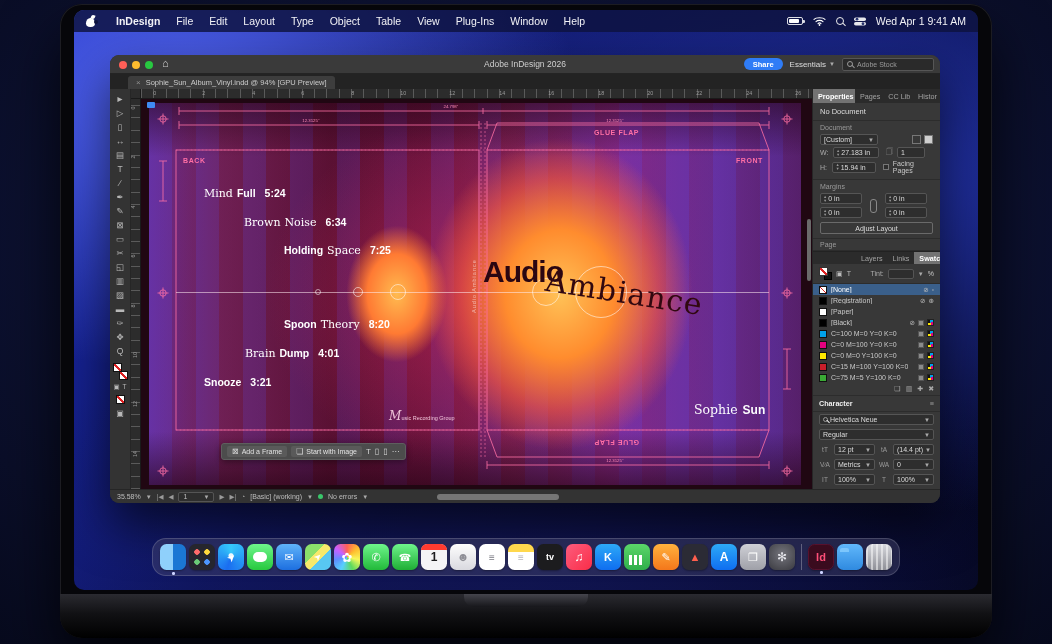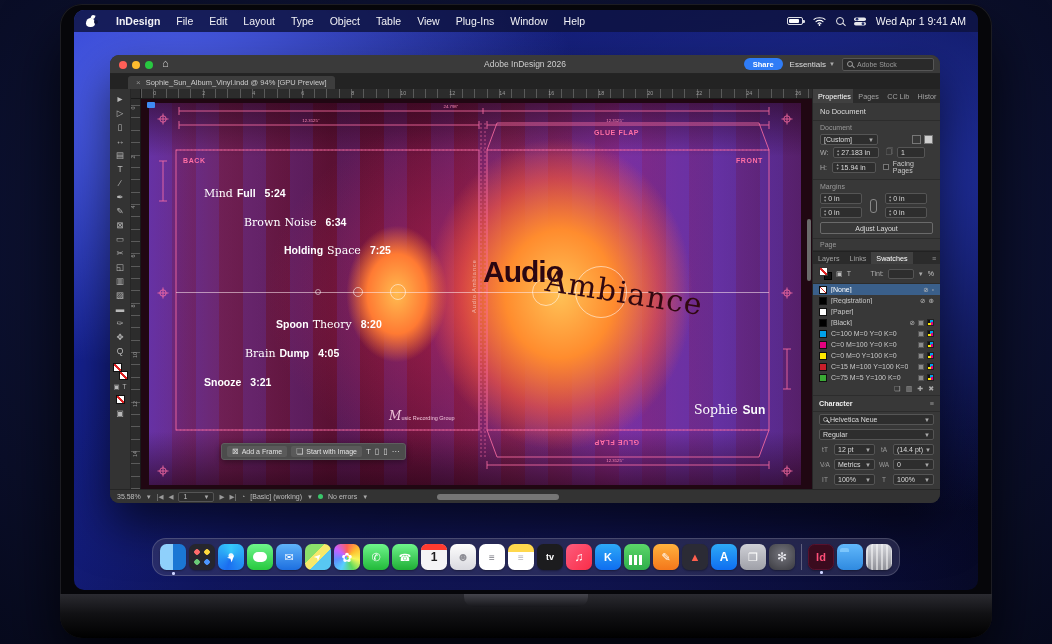--- a/index.html
+++ b/index.html
@@ -115,39 +115,39 @@
     background:#4c4c4c;border:1px solid #5e5e5e;border-radius:3px;padding:0 5px;box-shadow:0 2px 6px rgba(0,0,0,.4);z-index:4;}
   .ctxbtn{display:flex;align-items:center;gap:3px;background:#5a5a5a;border-radius:2px;padding:1px 5px;
     color:#e2e2e2;font-size:7px;white-space:nowrap;}
   .ctxic{color:#d5d5d5;font-size:8px;}
   .vscroll{position:absolute;right:1px;top:120px;width:4px;height:62px;border-radius:2px;background:#6a6a6a;z-index:4;}
   
   .rightpanel{width:128px;background:#383838;border-left:1px solid #262626;flex:0 0 auto;color:#c9c9c9;
     font-size:7px;display:flex;flex-direction:column;overflow:hidden;}
   .ptabs{height:14px;background:#2b2b2b;display:flex;align-items:stretch;flex:0 0 auto;}
   .ptab{padding:0 5px;display:flex;align-items:center;color:#a3a3a3;font-size:7.2px;white-space:nowrap;overflow:hidden;}
-  .ptab.active{background:#404040;color:#fff;font-weight:normal;}
+  .ptab.active{background:#737373;color:#fff;font-weight:bold;}
   .psec{padding:3px 7px;border-bottom:1px solid #2c2c2c;}
   .plabel{color:#9a9a9a;margin-bottom:3px;font-size:7px;}
   .noselect{color:#ddd;font-size:7.5px;padding:4px 7px;border-bottom:1px solid #2c2c2c;}
   .fieldbox{display:inline-flex;align-items:center;background:#2e2e2e;border:1px solid #555;border-radius:2px;
     height:11px;padding:0 3px;color:#ddd;gap:2px;}
   .updn{display:inline-flex;flex-direction:column;font-size:4.5px;line-height:4px;color:#999;}
   .prow{display:flex;align-items:center;gap:4px;margin:2px 0;}
   .wh-label{width:9px;color:#aaa;}
   .orient{display:flex;gap:3px;margin-left:auto;}
   .orient span{width:9px;height:9px;border:1px solid #777;display:inline-block;}
   .orient .land{background:#cfcfcf;}
   .cbox{width:6px;height:6px;border:1px solid #777;background:#2e2e2e;display:inline-block;}
   .margin-grid{display:flex;gap:8px;align-items:center;}
   .mg-col{display:flex;flex-direction:column;gap:3px;}
   .chain{width:7px;height:14px;border:1px solid #888;border-radius:3px;}
   .adjust{margin:4px 0 1px;height:12px;border:1px solid #6a6a6a;border-radius:2px;display:flex;align-items:center;
     justify-content:center;color:#ddd;font-size:7px;}
-  .grouptabs{height:13px;background:#2b2b2b;display:flex;align-items:stretch;border-top:1px solid #222;flex:0 0 auto;}
+  .grouptabs{height:13px;background:#2b2b2b;display:flex;align-items:stretch;border-top:1px solid #222;flex:0 0 auto;padding-left:43px;}
   .grouptabs .ham{margin-left:auto;color:#9a9a9a;padding:0 4px;display:flex;align-items:center;}
   .sw-head{display:flex;align-items:center;gap:4px;padding:3px 6px;border-bottom:1px solid #2c2c2c;}
   .sw-fs{position:relative;width:13px;height:13px;}
   .sw-fs .b{position:absolute;right:0;bottom:0;width:8px;height:8px;background:#111;border:1px solid #000;}
   .sw-fs .f{position:absolute;left:0;top:0;width:9px;height:9px;background:#fff;border:1px solid #333;
     background-image:linear-gradient(45deg,transparent 42%,#d22 42%,#d22 58%,transparent 58%);}
   .tintbox{display:flex;align-items:center;background:#2e2e2e;border:1px solid #555;border-radius:2px;height:10px;width:26px;}
   .swlist{flex:0 0 auto;}
   .swrow{display:flex;align-items:center;gap:4px;height:11px;padding:0 6px;}
   .swrow.sel{background:#3a5f8a;color:#fff;}
@@ -409,33 +409,33 @@
                       </span>
                       <span class="time">6:34</span>
                     </div>
                     <div class="track" style="left: 135px; top: 141px;">
                       <span class="nm">
                         <span class="sans">Holding</span>
                         <span class="serif">Space</span>
                       </span>
                       <span class="time">7:25</span>
                     </div>
-                    <div class="track" style="left: 127px; top: 215px;">
+                    <div class="track" style="left: 135px; top: 215px;">
                       <span class="nm">
                         <span class="sans">Spoon</span>
                         <span class="serif">Theory</span>
                       </span>
                       <span class="time">8:20</span>
                     </div>
                     <div class="track" style="left: 96px; top: 244px;">
                       <span class="nm">
                         <span class="serif">Brain</span>
                         <span class="sans">Dump</span>
                       </span>
-                      <span class="time">4:05</span>
+                      <span class="time">4:01</span>
                     </div>
                     <div class="track" style="left: 55px; top: 273px;">
                       <span class="nm">
                         <span class="sans">Snooze</span>
                       </span>
                       <span class="time">3:21</span>
                     </div>
                   </div>
 
                 <div class="big-title-1">Audio</div>

